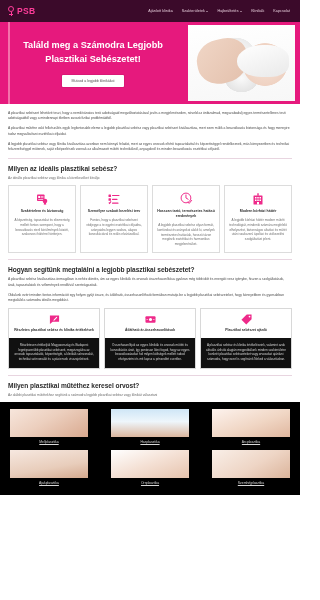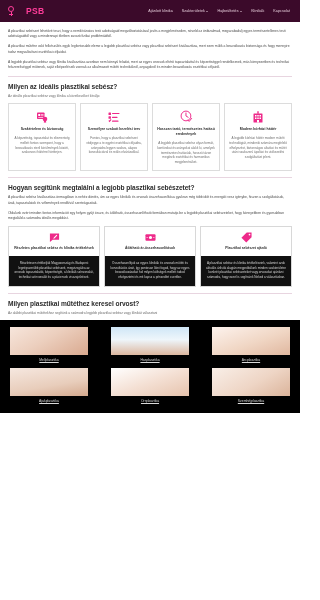--- a/index.html
+++ b/index.html
@@ -11,21 +11,21 @@
     overflow:hidden;
   }
   .page { width:300px; height:600px; position:relative; overflow:hidden; }
 
   
   .navbar {
     height:22px; background:#3b0a2a;
     display:flex; align-items:center;
     padding:0 6px 0 7px;
   }
-  .logo { display:flex; align-items:center; gap:11px; }
+  .logo { display:flex; align-items:center; gap:2px; }
   .logo-mark { width:8px; height:11px; position:relative; }
   .logo-mark .ring {
     position:absolute; top:0; left:1px;
     width:6px; height:6px; border:1.2px solid #ff3d9a; border-radius:50%;
   }
   .logo-mark .stem {
     position:absolute; top:6px; left:3.6px; width:1.2px; height:4px; background:#ff3d9a;
   }
   .logo-mark .cross {
     position:absolute; top:8px; left:2px; width:4px; height:1.2px; background:#ff3d9a;
@@ -161,20 +161,34 @@
       </span>
       <span class="nav-link">
         <span>Klinikák</span>
       </span>
       <span class="nav-link">
         <span>Kapcsolat</span>
       </span>
     </div>
   </div>
 
+  <div class="hero">
+    <div class="hero-stripe"></div>
+    <div class="hero-left">
+      <div class="hero-title">
+        <div>Találd meg a Számodra Legjobb</div>
+        <div>Plasztikai Sebészetet!</div>
+      </div>
+      <button class="hero-btn">Mutasd a legjobb klinikákat</button>
+    </div>
+    <div class="hero-img">
+      <span class="arm"></span>
+      <span class="bra"></span>
+    </div>
+  </div>
 
   <div class="content">
     <p class="para">A plasztikai sebészet lehetővé teszi, hogy a nemkívánatos testi adottságaid megváltoztatásával javíts a megjelenéseden, növeld az önbizalmad, megszabadulj egyes természetellenes testi adottságaidtól vagy a mindennapi életben zavaró fizikai problémáidtól.</p>
     <p class="para">A plasztikai műtétre való felkészülés egyik legfontosabb eleme a legjobb plasztikai sebész vagy plasztikai sebészet kiválasztása, mert ezen múlik a beavatkozás biztonsága és hogy mennyire tudsz megvalósítani esztétikai céljaidat.</p>
     <p class="para">A legjobb plasztikai sebész vagy klinika kiválasztása azonban nem könnyű feladat, mert az egyes orvosok eltérő tapasztalattal és képzettséggel rendelkeznek, más környezetben és technikai felszereltséggel műtenek, saját elképzeléseik vannak az alkalmazott műtéti technikákról, anyagokról és minden beavatkozás esztétikai céljairól.</p>
 
     <div class="rule"></div>
 
     <h2 class="h2">Milyen az ideális plasztikai sebész?</h2>
     <div class="sub">Az ideális plasztikai sebész vagy klinika a következőket kínálja:</div>

